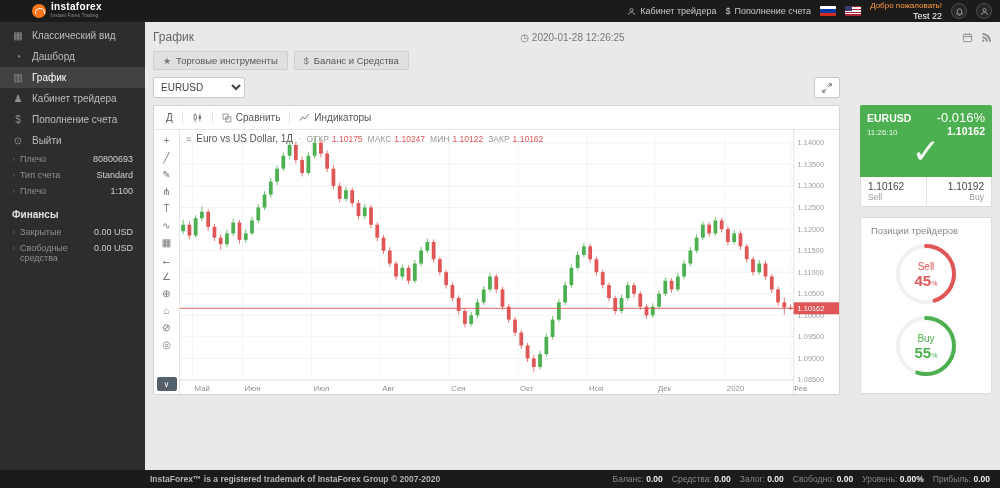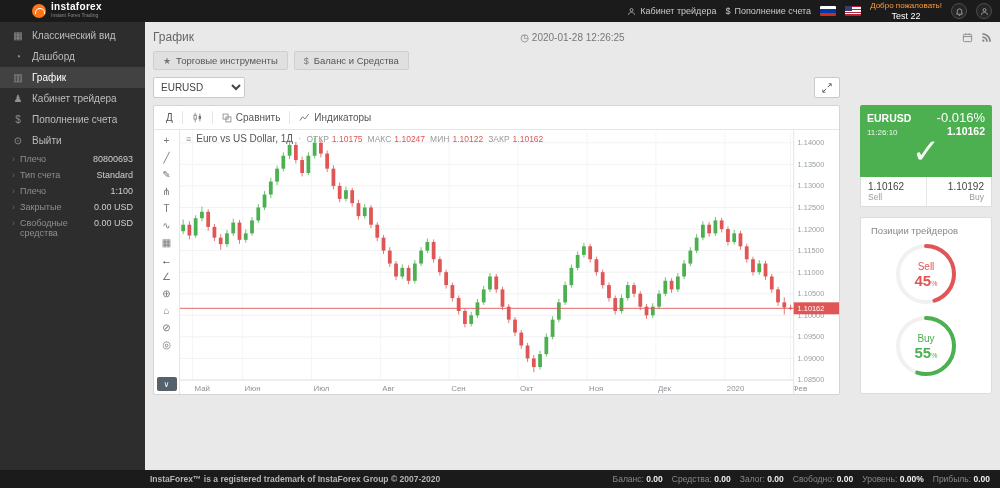--- a/index.html
+++ b/index.html
@@ -15,21 +15,21 @@
   .brand-text { line-height:8px; }
   .brand-name { color:#fff; font-size:10px; font-weight:bold; letter-spacing:0.3px; }
   .brand-sub { color:#8a8a8a; font-size:5px; }
   .topbar-right { display:flex; align-items:center; gap:9px; }
   .tb-btn { display:flex; align-items:center; gap:4px; background:none; border:none; color:#c9c9c9; font-size:9px; cursor:pointer; font-family:inherit; }
   .tb-dollar { color:#c9c9c9; font-size:9px; }
   .flag { width:16px; height:10px; border-radius:1px; display:inline-block; cursor:pointer; }
   .flag-ru { background:linear-gradient(180deg,#fff 0 33%,#0039a6 33% 66%,#d52b1e 66% 100%); }
   .flag-us { background:repeating-linear-gradient(180deg,#b22234 0 1.4px,#fff 1.4px 2.8px); position:relative; }
   .flag-us::after { content:""; position:absolute; left:0; top:0; width:7px; height:5px; background:#3c3b6e; }
-  .welcome { text-align:center; line-height:10px; }
+  .welcome { text-align:right; line-height:10px; }
   .welcome-1 { color:#ff9b3d; font-size:8px; }
   .welcome-2 { color:#fff; font-size:9px; }
   .circle-btn { width:16px; height:16px; border-radius:50%; background:#262626; border:1px solid #4d4d4d; display:flex; align-items:center; justify-content:center; cursor:pointer; }
 
   
   .app-row { flex:1; display:flex; min-height:0; }
   .sidebar { width:145px; background:#2d2d2d; flex-shrink:0; padding-top:3px; }
   .side-item { display:flex; align-items:center; gap:8px; padding:5px 12px; font-size:10px; color:#bdbdbd; cursor:pointer; }
   .side-item.active { background:#424242; color:#fff; }
   .side-icon { width:12px; text-align:center; color:#8f8f8f; font-size:10px; }
@@ -200,20 +200,21 @@
           </span>
         <span class="val">Standard</span>
       </div>
       <div class="side-row">
         <span class="lbl">
             <span class="row-icon">›</span>
             <span>Плечо</span>
           </span>
         <span class="val">1:100</span>
       </div>
+      <div class="side-section">Финансы</div>
       <div class="side-row">
         <span class="lbl">
             <span class="row-icon">›</span>
             <span>Закрытые</span>
           </span>
         <span class="val">0.00 USD</span>
       </div>
       <div class="side-row">
         <span class="lbl">
             <span class="row-icon">›</span>

